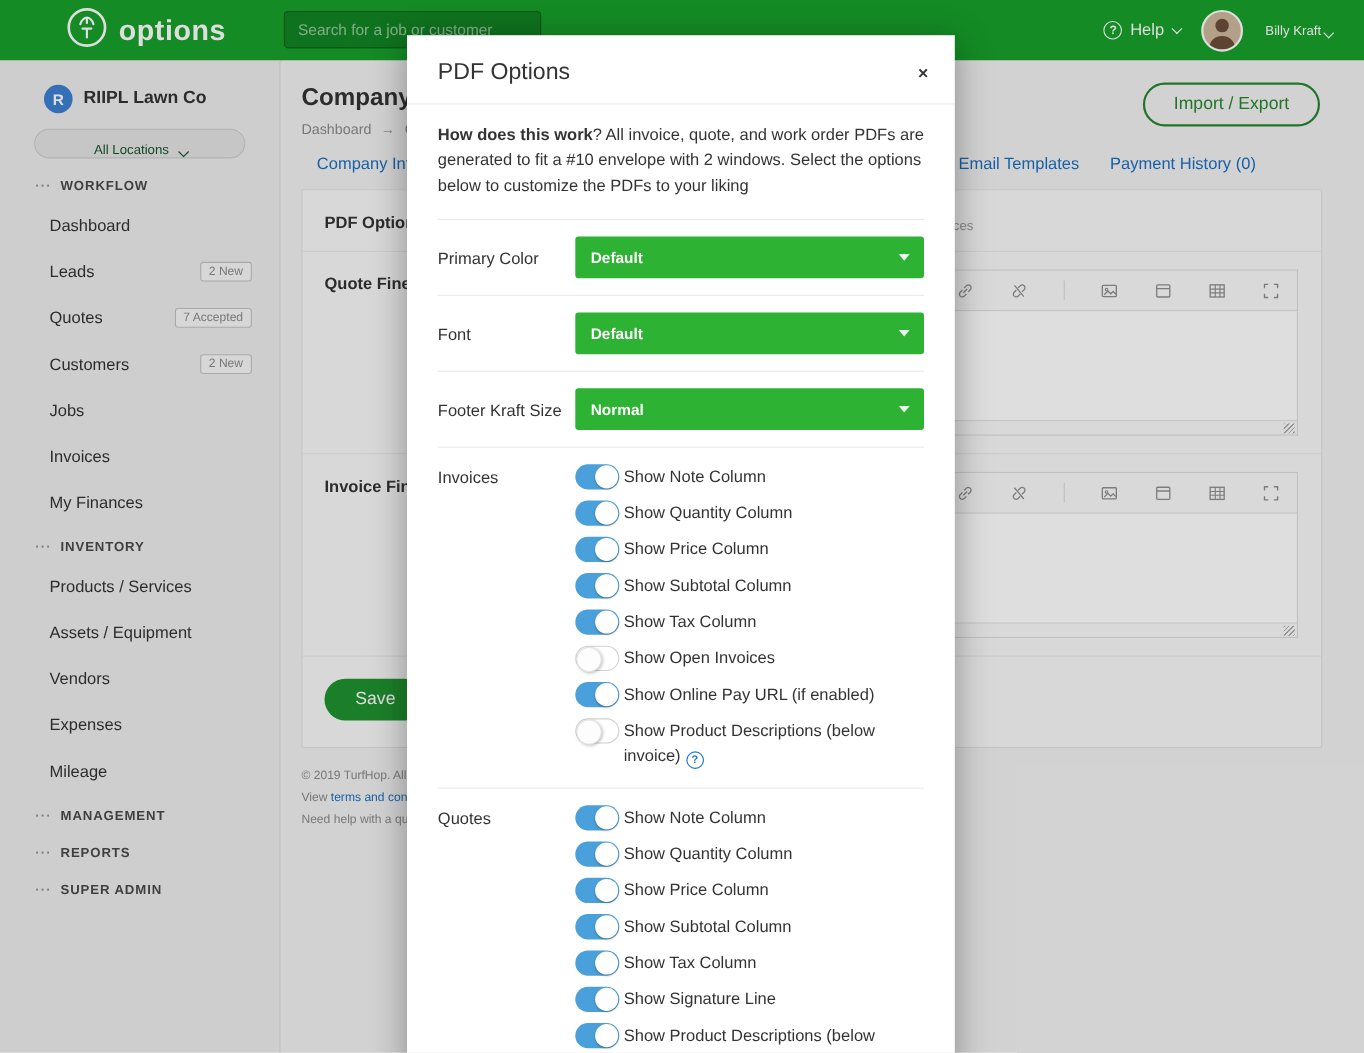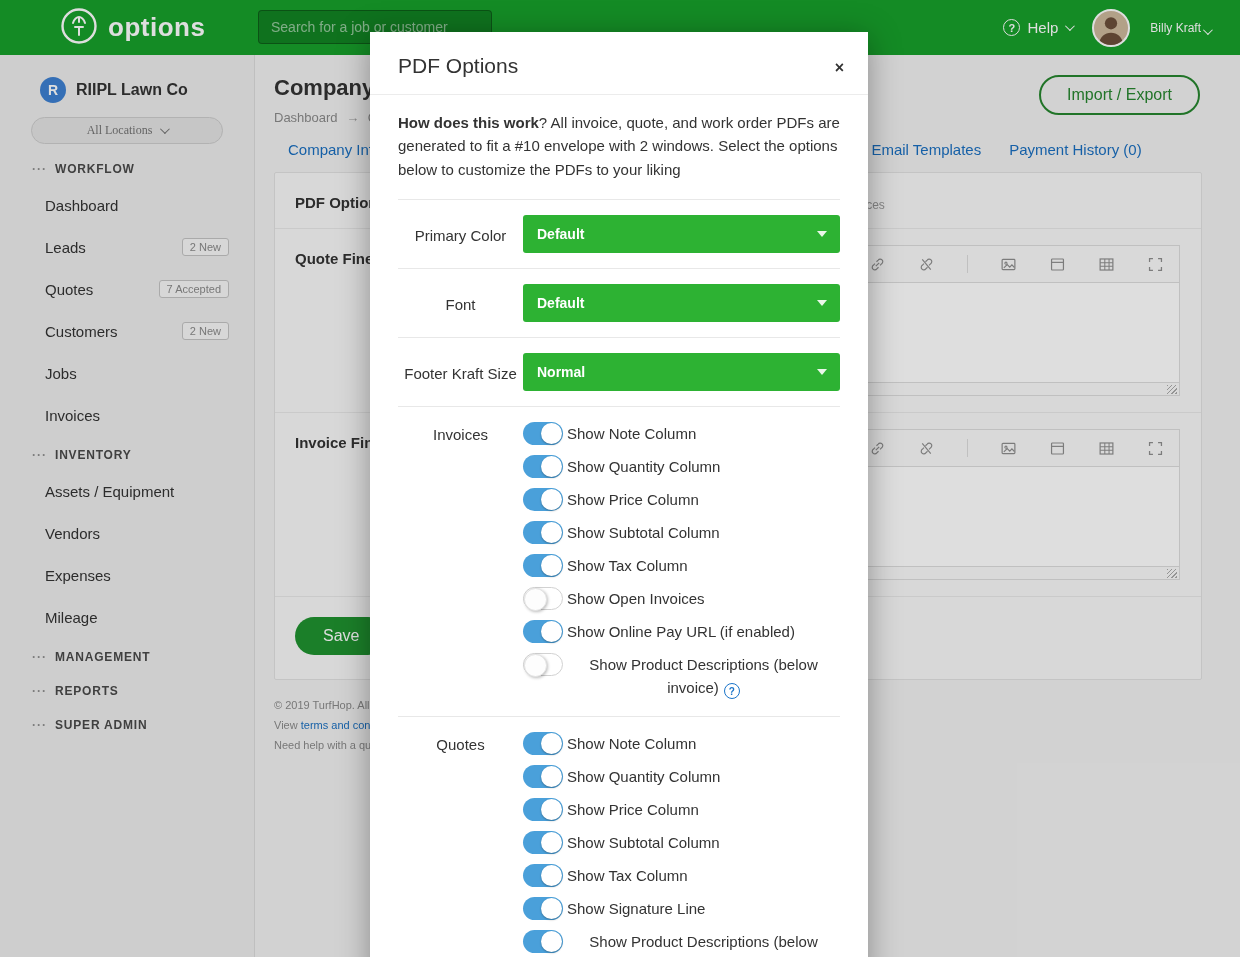--- a/index.html
+++ b/index.html
@@ -25,23 +25,23 @@
             overflow:hidden; cursor:pointer; }
   .user-menu { display:flex; align-items:flex-end; gap:2px; font-size:12px; cursor:pointer; }
 
   
   .sidebar { position:absolute; top:55px; left:0; width:255px; bottom:0; background:#ededed;
              border-right:1px solid #dcdcdc; }
   .company { display:flex; align-items:center; gap:10px; padding:22px 0 14px 40px; }
   .company-badge { width:26px; height:26px; border-radius:50%; background:#3d80d1; color:#fff;
                    font-weight:700; font-size:14px; display:flex; align-items:center; justify-content:center; }
   .company-name { font-size:16px; color:#333; font-weight:600; }
-  .locations { display:flex; align-items:center; justify-content:center; gap:8px; margin:0 auto 6px;
+  .locations { display:flex; align-items:flex-end; justify-content:center; gap:8px; margin:0 auto 6px;
                width:192px; height:27px; background:#e4e4e4; border:1px solid #cdcdcd; border-radius:14px;
-               color:#737373; font-size:12px; cursor:pointer; font-family:Liberation Serif, serif; }
+               color:#14532d; font-size:12px; cursor:pointer; font-family:Liberation Sans, sans-serif; }
   .section-header { display:flex; align-items:center; gap:8px; padding:12px 0 8px 32px; color:#4a4a4a;
                     font-size:12px; font-weight:700; letter-spacing:.8px; }
   .dots-icon::before { content:"\00B7\00B7\00B7"; letter-spacing:1px; color:#8f8f8f; font-weight:700; }
   .nav-item { display:flex; align-items:center; height:42px; padding:0 25px 0 45px; font-size:15px;
               color:#333; cursor:pointer; }
   .badge { margin-left:auto; background:#f7f7f7; border:1px solid #c4c4c4; border-radius:3px;
            color:#8a8a8a; font-size:11px; padding:2px 7px; }
 
   
   .main { position:absolute; left:256px; top:55px; right:0; bottom:0; background:#f2f2f2; overflow:hidden; }
@@ -81,21 +81,21 @@
   .overlay { position:absolute; inset:0; background:rgba(0,0,0,.13); z-index:40; }
   .modal { position:absolute; left:370px; top:32px; width:498px; height:950px; background:#fff;
            z-index:50; box-shadow:0 5px 30px rgba(0,0,0,.35); }
   .modal-header { display:flex; align-items:flex-start; justify-content:space-between;
                   padding:22px 24px 16px 28px; border-bottom:1px solid #ececec; }
   .modal-title { font-size:21px; color:#333; font-weight:400; }
   .modal-close { font-size:16px; font-weight:700; color:#333; cursor:pointer; margin-top:6px; line-height:1; }
   .modal-body { padding:0 28px; }
   .intro { padding:16px 0 18px; border-bottom:1px solid #e8e8e8; font-size:15px; color:#333; line-height:1.55; }
   .intro .b { font-weight:700; }
-  .mrow { display:flex; padding:15px 0; border-bottom:1px solid #e8e8e8;text-align:center; }
+  .mrow { display:flex; padding:15px 0; border-bottom:1px solid #e8e8e8; }
   .mlabel { width:125px; flex:0 0 125px; font-size:15px; color:#333; padding-top:10px; line-height:1.4; }
   .mrow.group .mlabel { padding-top:2px; }
   .mcontrol { flex:1; min-width:0; }
   .gselect { position:relative; height:38px; background:#2db233; border-radius:3px; display:flex;
              align-items:center; padding:0 14px; color:#fff; font-weight:700; font-size:14px; cursor:pointer; }
   .gselect::after { content:""; position:absolute; right:13px; top:16px; border-left:5px solid transparent;
                     border-right:5px solid transparent; border-top:6px solid #eaf7ea; }
   .trow { display:flex; align-items:flex-start; margin-bottom:10px; font-size:15px; color:#333; line-height:23px; }
   .trow:last-child { margin-bottom:2px; }
   .toggle { flex:0 0 auto; width:40px; height:23px; border-radius:12px; position:relative; cursor:pointer; }
@@ -207,24 +207,30 @@
   <div class="nav-item">
     <span>Customers</span>
     <span class="badge">2 New</span>
   </div>
   <div class="nav-item">
     <span>Jobs</span>
   </div>
   <div class="nav-item">
     <span>Invoices</span>
   </div>
+  <div class="nav-item">
+    <span>My Finances</span>
+  </div>
 
   <div class="section-header">
     <span class="dots-icon"></span>
     <span>INVENTORY</span>
+  </div>
+  <div class="nav-item">
+    <span>Products / Services</span>
   </div>
   <div class="nav-item">
     <span>Assets / Equipment</span>
   </div>
   <div class="nav-item">
     <span>Vendors</span>
   </div>
   <div class="nav-item">
     <span>Expenses</span>
   </div>

